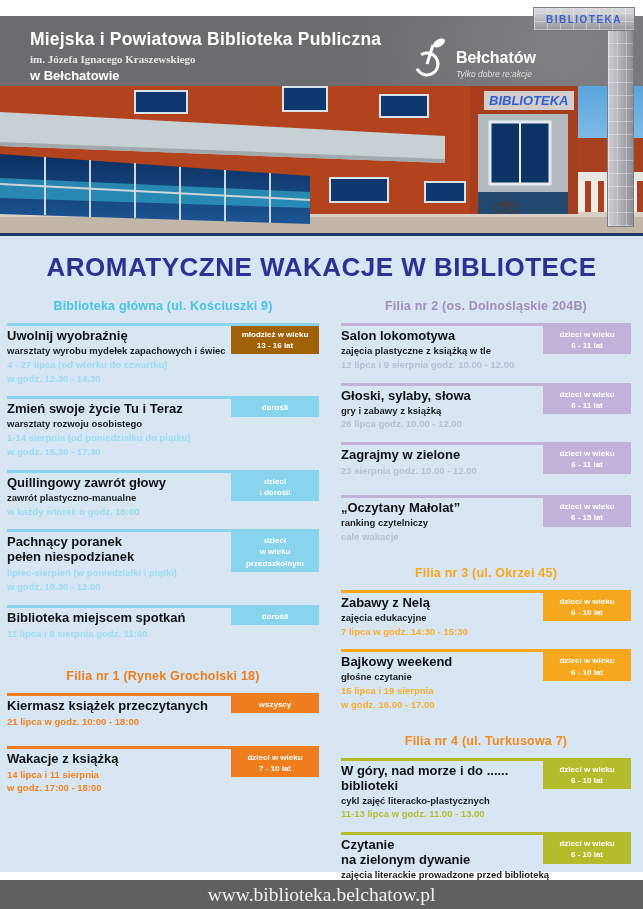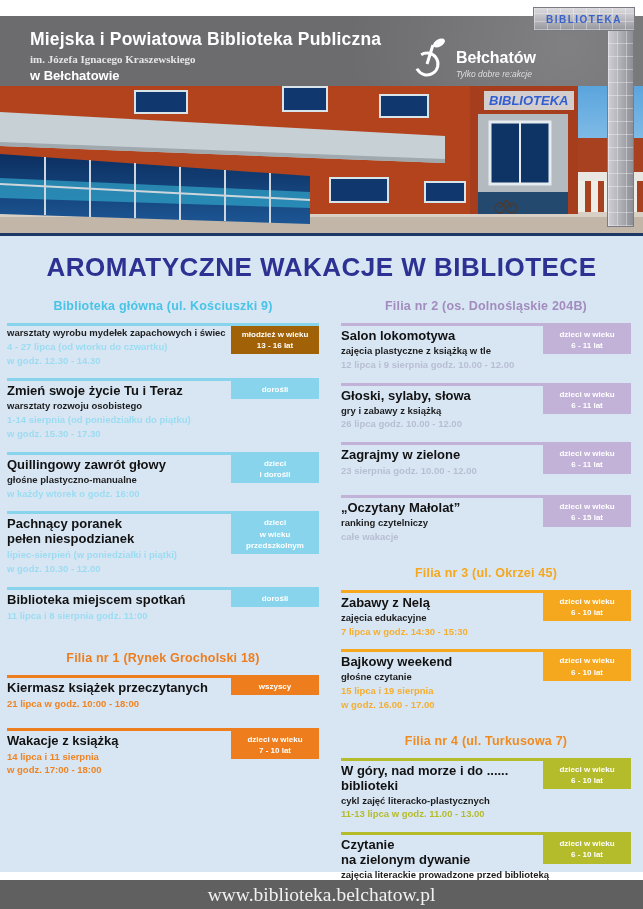--- a/index.html
+++ b/index.html
@@ -178,35 +178,36 @@
 
 <div class="content">
   <div class="poster-title">AROMATYCZNE WAKACJE W BIBLIOTECE</div>
   <div class="columns">
     <div class="col col-left" id="col-left">
         <div class="section">
           <div class="section-header" style="color: rgb(73, 195, 230);">Biblioteka główna (ul. Kościuszki 9)</div>
           <div class="event">
             <div class="event-bar" style="background: rgb(135, 212, 236);"></div>
             <div class="event-badge" style="background: #a16207;">młodzież w wieku<br>13 - 16 lat</div>
+            <div class="event-title">Uwolnij wyobraźnię</div>
             <div class="event-subtitle">warsztaty wyrobu mydełek zapachowych i świec</div>
             <div class="event-dates" style="color: rgb(156, 220, 241);">4 - 27 lipca (od wtorku do czwartku)<br>w godz. 12.30 - 14.30</div>
           </div>
           <div class="event">
             <div class="event-bar" style="background: rgb(135, 212, 236);"></div>
             <div class="event-badge" style="background: rgb(135, 212, 236);">dorośli</div>
             <div class="event-title">Zmień swoje życie Tu i Teraz</div>
             <div class="event-subtitle">warsztaty rozwoju osobistego</div>
             <div class="event-dates" style="color: rgb(156, 220, 241);">1-14 sierpnia (od poniedziałku do piątku)<br>w godz. 15.30 - 17.30</div>
           </div>
           <div class="event">
             <div class="event-bar" style="background: rgb(135, 212, 236);"></div>
             <div class="event-badge" style="background: rgb(135, 212, 236);">dzieci<br>i dorośli</div>
             <div class="event-title">Quillingowy zawrót głowy</div>
-            <div class="event-subtitle">głośne plastyczno-manualne</div>
+            <div class="event-subtitle">zawrót plastyczno-manualne</div>
             <div class="event-dates" style="color: rgb(156, 220, 241);">w każdy wtorek o godz. 16:00</div>
           </div>
           <div class="event">
             <div class="event-bar" style="background: rgb(135, 212, 236);"></div>
             <div class="event-badge" style="background: rgb(135, 212, 236);">dzieci<br>w wieku<br>przedszkolnym</div>
             <div class="event-title">Pachnący poranek<br>pełen niespodzianek</div>
             <div class="event-dates" style="color: rgb(156, 220, 241);">lipiec-sierpień (w poniedziałki i piątki)<br>w godz. 10.30 - 12.00</div>
           </div>
           <div class="event">
             <div class="event-bar" style="background: rgb(135, 212, 236);"></div>

